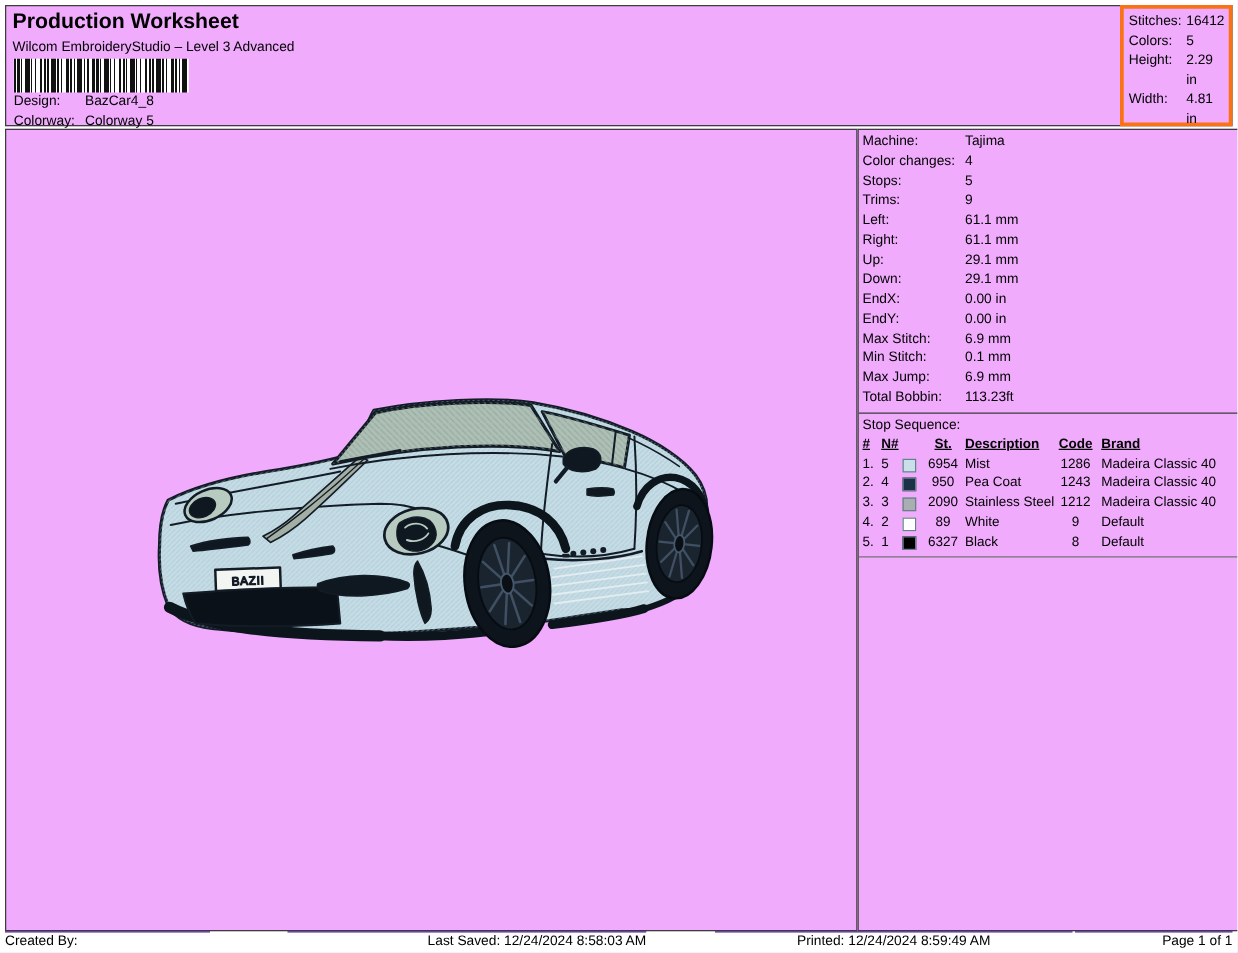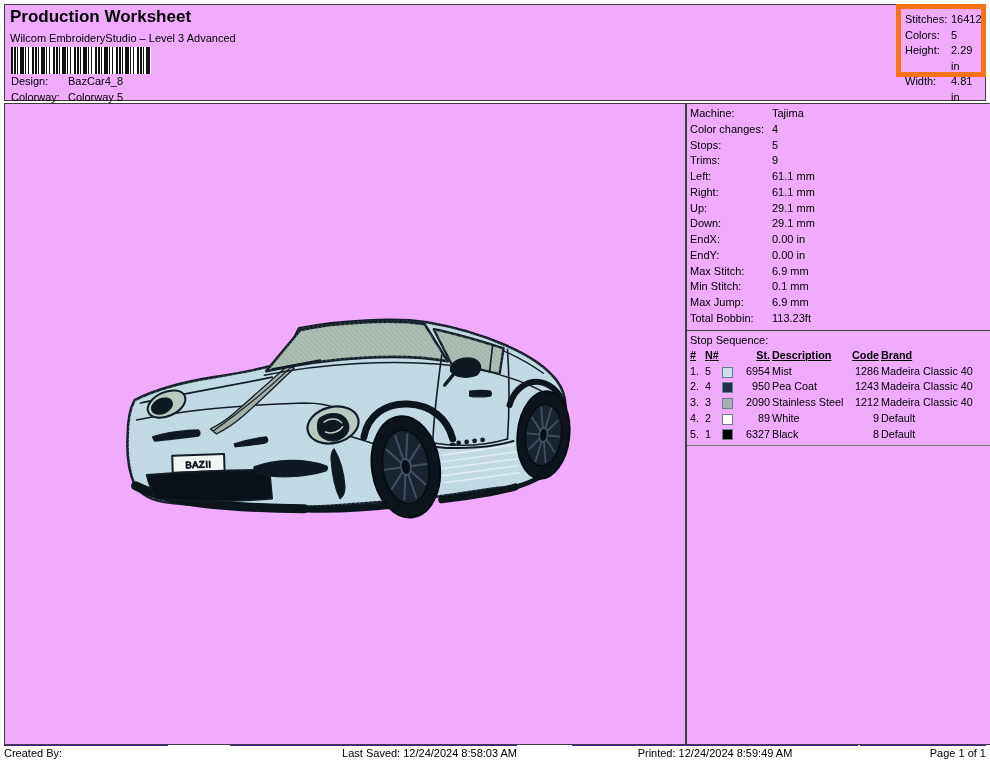--- a/index.html
+++ b/index.html
@@ -10,39 +10,39 @@
   
   #header-box{left:4px;top:4px;width:982px;height:97px;}
   .h-title{position:absolute;left:5px;top:2px;font-size:17px;font-weight:bold;}
   .h-sub{position:absolute;left:5px;top:27px;}
   .barcode{position:absolute;left:6px;top:42px;width:140px;height:27px;
     background:repeating-linear-gradient(90deg,#111 0 2px,#fff 2px 3px,#111 3px 5px,#fff 5px 6px,#111 6px 7px,#fff 7px 9px,#111 9px 13px,#fff 13px 14px,#111 14px 15px,#fff 15px 17px,#111 17px 18px,#fff 18px 21px);}
   .h-row{position:absolute;left:6px;}
   .h-row .lbl{display:inline-block;width:57px;}
   #design-row{top:70px;} #colorway-row{top:86px;}
 
-  #summary-box{position:absolute;right:-1px;top:-1px;width:90px;height:73px;border:5px solid #f97316;box-sizing:border-box;padding:3px 4px;}
+  #summary-box{position:absolute;right:-1px;top:-1px;width:90px;height:97px;border:3px solid #f97316;box-sizing:border-box;padding:3px 4px;}
   .sum-row{display:flex;line-height:15.6px;}
   .sum-row .lbl{width:46px;flex:none;}
 
   
   #design-box{left:4px;top:103px;width:682px;height:642px;}
   #design-box svg{display:block;width:100%;height:100%;}
 
   
   #info-panel{left:686px;top:103px;width:332px;height:642px;}
   #machine-section{padding:2px 3px 3px;border-bottom:1px solid #3c3c3c;}
   .m-row{display:flex;line-height:15.75px;}
   .m-row .lbl{width:82px;flex:none;}
   #stop-section{padding:2px 3px 3px;border-bottom:1px solid #737373;}
   .ss-title{line-height:15.5px;}
   .ss-grid{display:grid;grid-template-columns:13px 15px 15px 31px 68px 37px auto;column-gap:2px;
            line-height:15.7px;font-size:10.8px;align-items:center;}
   .ss-head span{font-weight:bold;text-decoration:underline;}
-  .ra{text-align:right;}
+  .ra{text-align:center;}
   .swatch{width:11px;height:11px;border:1px solid #6b7d8c;box-sizing:border-box;display:inline-block;margin-top:1px;}
   .nowrap{white-space:nowrap;}
 
   
   .f-cell{position:absolute;top:745px;border-top:1px solid #4c1d95;padding-top:1px;height:15px;}
   #f-created{left:4px;width:164px;}
   #f-saved{left:230px;width:287px;text-align:right;}
   #f-printed{left:572px;width:286px;text-align:center;}
   #f-page{left:860px;width:126px;text-align:right;}
 </style>

